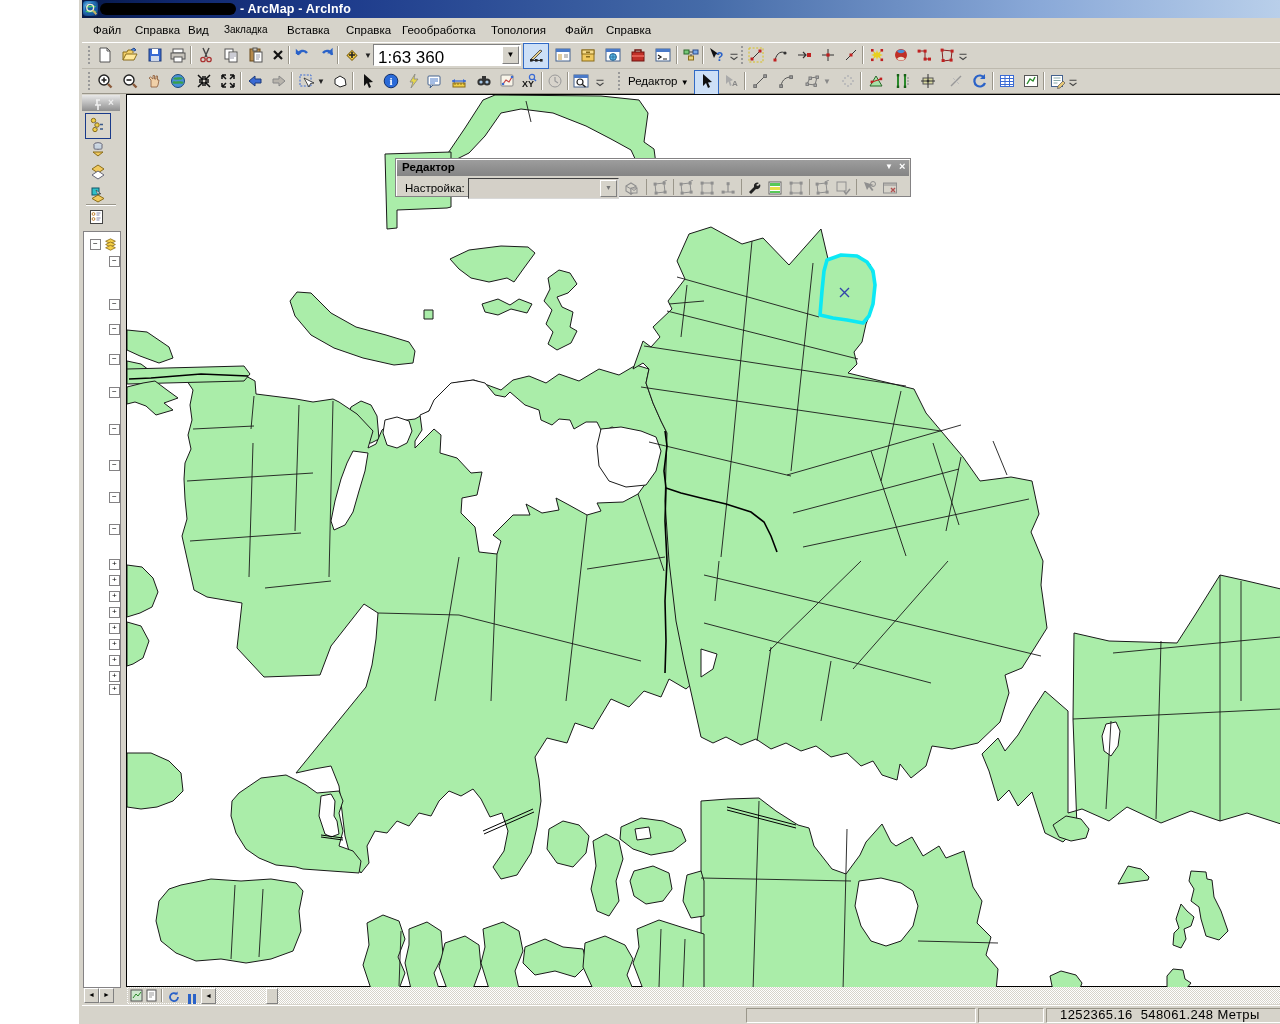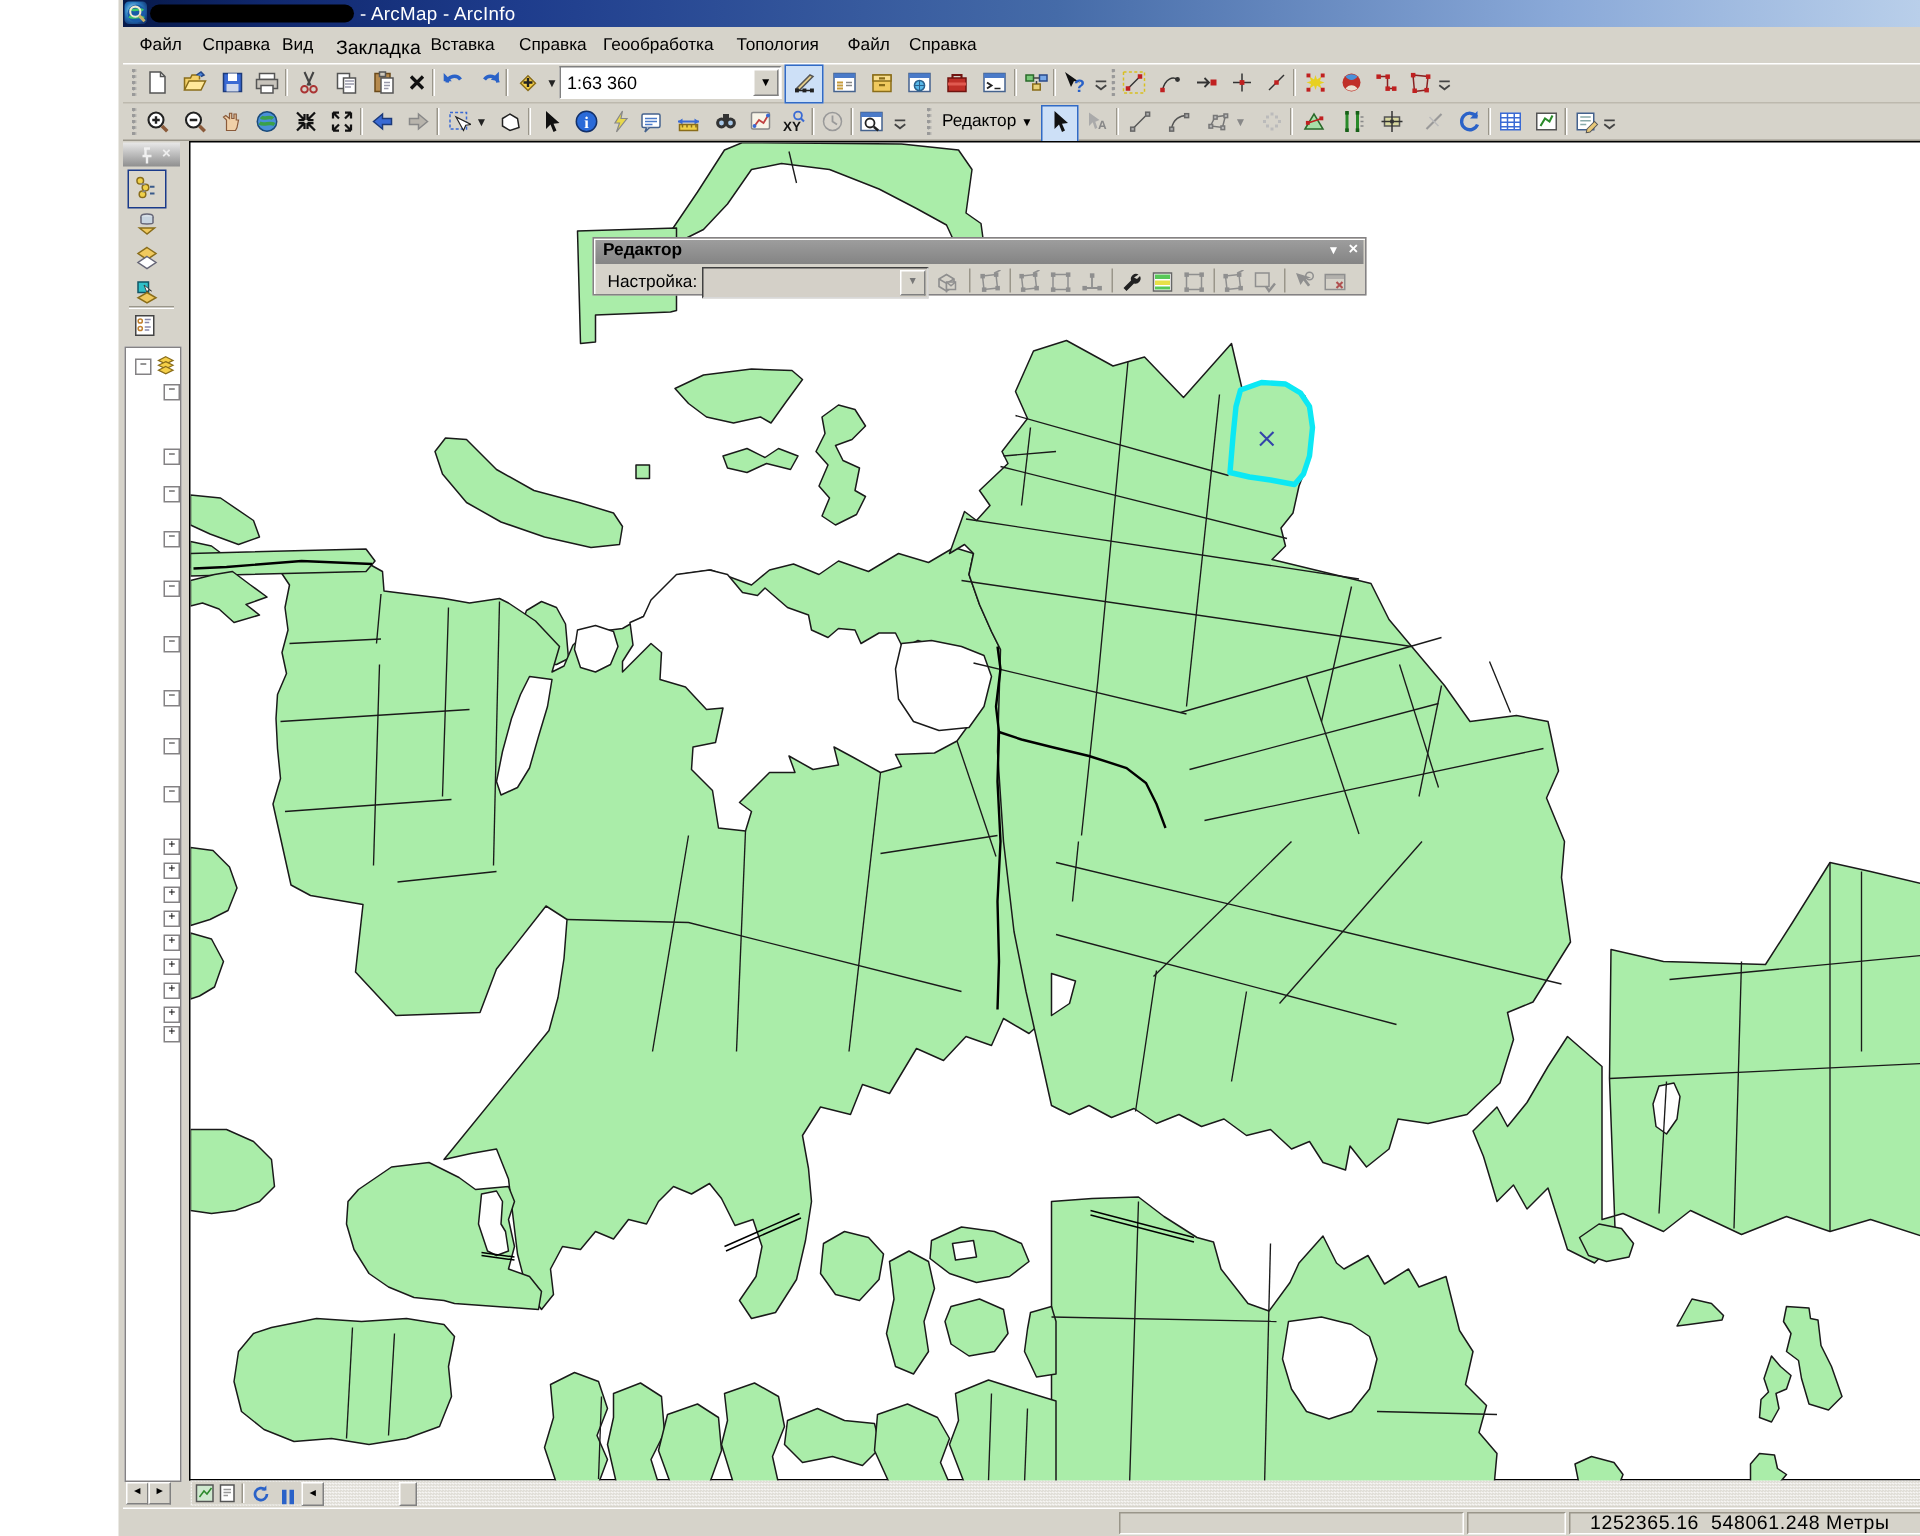--- a/index.html
+++ b/index.html
@@ -3,26 +3,26 @@
 <div class="abs" style="left:79px;top:0;width:1201px;height:1024px;background:#d6d3ca"></div>
 <div class="abs" style="left:82px;top:0;width:1198px;height:18px;background:linear-gradient(to right,#071949,#10286e 8%,#1e3c8c 22%,#456ba8 52%,#8aa9d8 80%,#b9cfea)"></div>
 <div class="abs" style="left:83px;top:1px;width:15px;height:15px;border-radius:3px;background:radial-gradient(circle at 6px 6px,#9adcf0 10%,#2a7ac0 45%,#123a78 80%)"></div>
 <div class="abs" style="left:84px;top:1px"><svg width="15" height="16" viewBox="0 0 15 16">
       <circle cx="7" cy="8" r="6" fill="#1a5aa8"></circle>
       <path d="M2.5 5c2 2 7-1 9 1M2 10c3 2 7-1 10 1" stroke="#3ec86a" stroke-width="1.6" fill="none"></path>
       <circle cx="6.2" cy="6.8" r="3.4" fill="none" stroke="#f0ead0" stroke-width="1.4"></circle>
       <path d="M8.8 9.4l3.6 3.8" stroke="#c8b068" stroke-width="2"></path>
     </svg></div>
 <div class="abs" style="left:100px;top:3px;width:136px;height:12px;border-radius:6px;background:#000"></div>
-<div class="abs" style="left:240px;top:2px;color:#fff;font-weight:normal;font-size:12.5px;letter-spacing:.2px">- ArcMap - ArcInfo</div>
+<div class="abs" style="left:240px;top:2px;color:#fff;font-weight:bold;font-size:12.5px;letter-spacing:.2px">- ArcMap - ArcInfo</div>
 <div class="abs" style="left:82px;top:18px;width:1198px;height:24px;background:#d6d3ca"></div>
 <div class="abs" style="left:93px;top:24px;font-size:11.5px;color:#000">Файл</div>
 <div class="abs" style="left:135px;top:24px;font-size:11.5px;color:#000">Справка</div>
 <div class="abs" style="left:188px;top:24px;font-size:11.5px;color:#000">Вид</div>
-<div class="abs" style="left:224px;top:24px;font-size:13px;color:#000">Закладка</div>
+<div class="abs" style="left:224px;top:24px;font-size:10px;color:#000">Закладка</div>
 <div class="abs" style="left:287px;top:24px;font-size:11.5px;color:#000">Вставка</div>
 <div class="abs" style="left:346px;top:24px;font-size:11.5px;color:#000">Справка</div>
 <div class="abs" style="left:402px;top:24px;font-size:11.5px;color:#000">Геообработка</div>
 <div class="abs" style="left:491px;top:24px;font-size:11.5px;color:#000">Топология</div>
 <div class="abs" style="left:565px;top:24px;font-size:11.5px;color:#000">Файл</div>
 <div class="abs" style="left:606px;top:24px;font-size:11.5px;color:#000">Справка</div>
 <div class="abs" style="left:82px;top:42px;width:1198px;height:26px;background:#d6d3ca;border-top:1px solid #fff"></div>
 <div class="abs" style="left:82px;top:68px;width:1198px;height:26px;background:#d6d3ca;border-top:1px solid #bdb9ae"></div>
 <div class="abs" style="left:82px;top:93px;width:1198px;height:2px;background:#d6d3ca;border-top:1px solid #9a968a"></div>
 <div style="position:absolute;left:88px;top:46px;width:3px;height:18px;background-image:radial-gradient(circle at 1px 1px,#999 35%,transparent 40%);background-size:3px 4px"></div>
@@ -99,21 +99,21 @@
 <div style="position:absolute;left:337px;top:46px;width:1px;height:18px;background:#9a968a"></div>
 <div style="position:absolute;left:338px;top:46px;width:1px;height:18px;background:#fff"></div>
 <div class="ic" style="left:342px;top:45px;width:20px;height:20px;">
     <svg width="16" height="16" viewBox="0 0 16 16">
       <rect x="4.8" y="4.8" width="7" height="7" transform="rotate(45 8 8)" fill="#f5cf48" stroke="#8a6d1a"></rect>
       <path d="M8 5v6M5 8h6" stroke="#222" stroke-width="1.6"></path>
     </svg>
   </div>
 <div class="abs" style="left:364px;top:51px;font-size:8px;color:#222">▼</div>
 <div class="abs" style="left:373px;top:44px;width:146px;height:20px;background:#fff;border:1px solid;border-color:#808080 #fff #fff #808080"></div>
-<div class="abs" style="left:378px;top:48px;font-size:12px">1:63 360</div>
+<div class="abs" style="left:378px;top:48px;font-size:17px">1:63 360</div>
 <div class="abs btn3" style="left:502px;top:46px;width:15px;height:16px;text-align:center;font-size:8px;line-height:15px">▼</div>
 <div class="abs" style="left:523px;top:43px;width:24px;height:24px;border:1.5px solid #316ac5;background:#cde0f7"></div>
 <div class="ic" style="left:526px;top:45px;width:20px;height:20px;">
     <svg width="16" height="16" viewBox="0 0 16 16">
       <path d="M3 12L12 3l2 1-9 9z" fill="#e8d08a" stroke="#555"></path>
       <rect x="2" y="12" width="2.6" height="2.6" fill="#222"></rect>
       <rect x="7" y="12" width="2.6" height="2.6" fill="#222"></rect>
       <rect x="12" y="12" width="2.6" height="2.6" fill="#222"></rect>
       <path d="M3.5 13.4h9" stroke="#222"></path>
     </svg>

